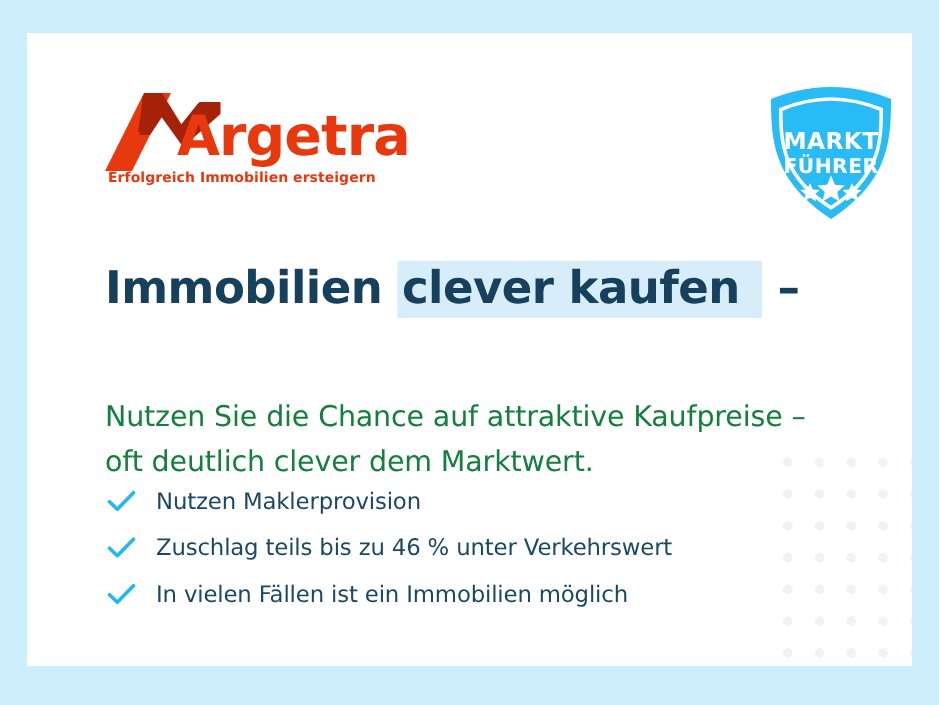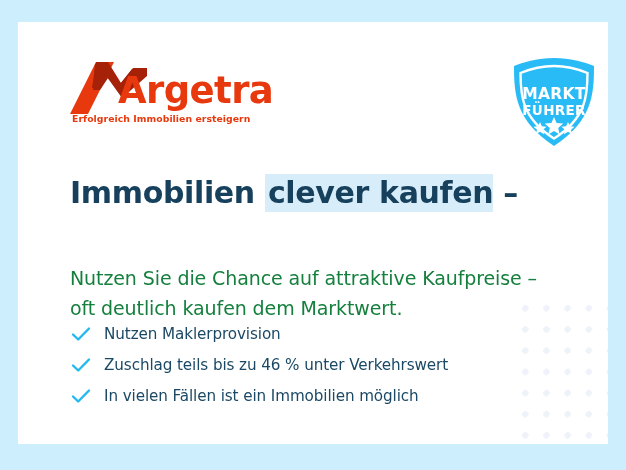--- a/index.html
+++ b/index.html
@@ -103,21 +103,21 @@
     width: 470px;
     font-size: 30px;
     font-weight: 700;
     line-height: 38px;
     color: #16405c;
     letter-spacing: -0.35px;
     font-family: "DejaVu Sans", sans-serif;
   }
   .hl-mark {
     background: #d7eefa;
-    padding: 1px 0 2px 3px;
+    padding: 1px 15px 2px 3px;
     box-decoration-break: clone;
     -webkit-box-decoration-break: clone;
   }
 
   
   #subheadline {
     position: absolute;
     left: 52px;
     top: 222px;
     width: 470px;
@@ -204,21 +204,21 @@
         </g>
       </svg>
     </div>
 
     <h1 id="headline">
       <span>Immobilien </span><span class="hl-mark">clever kaufen</span><span> –</span><br>
     </h1>
 
     <p id="subheadline">
       <span>Nutzen Sie die Chance auf attraktive Kaufpreise –</span><br>
-      <span>oft deutlich kaufen dem Marktwert.</span>
+      <span>oft deutlich clever dem Marktwert.</span>
     </p>
 
     <ul id="benefits">
       <li class="benefit-row">
         <span class="benefit-check">
           <svg width="20" height="16" viewBox="0 0 20 16" xmlns="http://www.w3.org/2000/svg">
             <polyline points="2,8.5 7.2,13.5 18,2.5" fill="none" stroke="#22b8f0" stroke-width="2.4" stroke-linecap="round" stroke-linejoin="round"></polyline>
           </svg>
         </span>
         <span class="benefit-text">Nutzen Maklerprovision</span>

